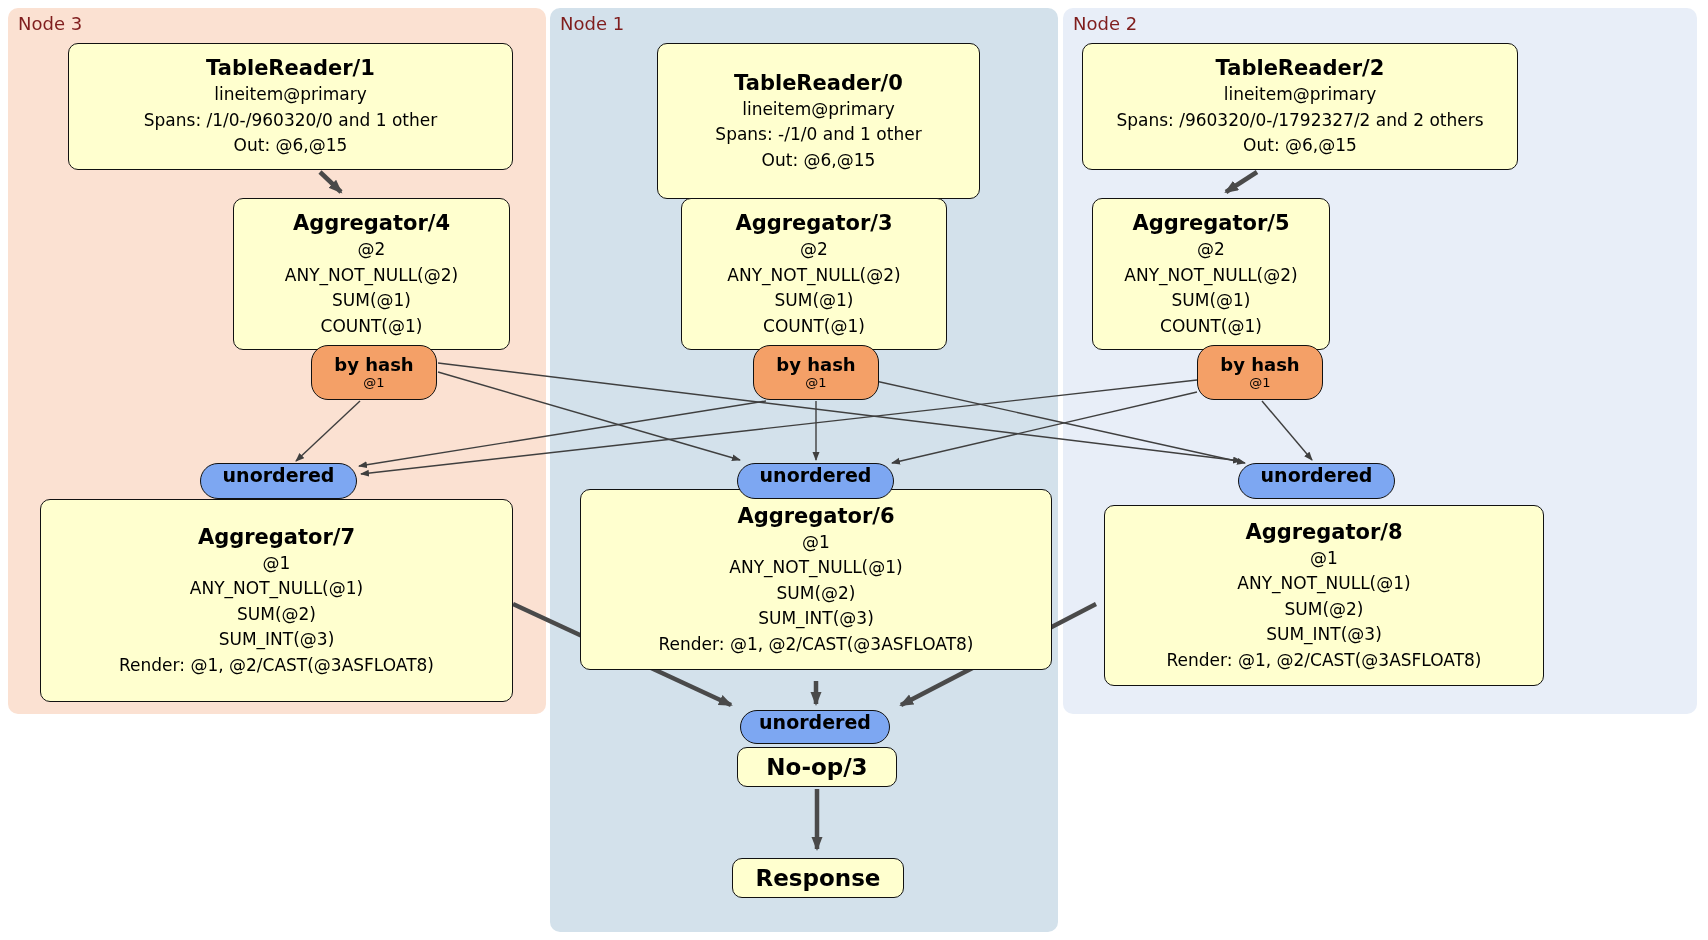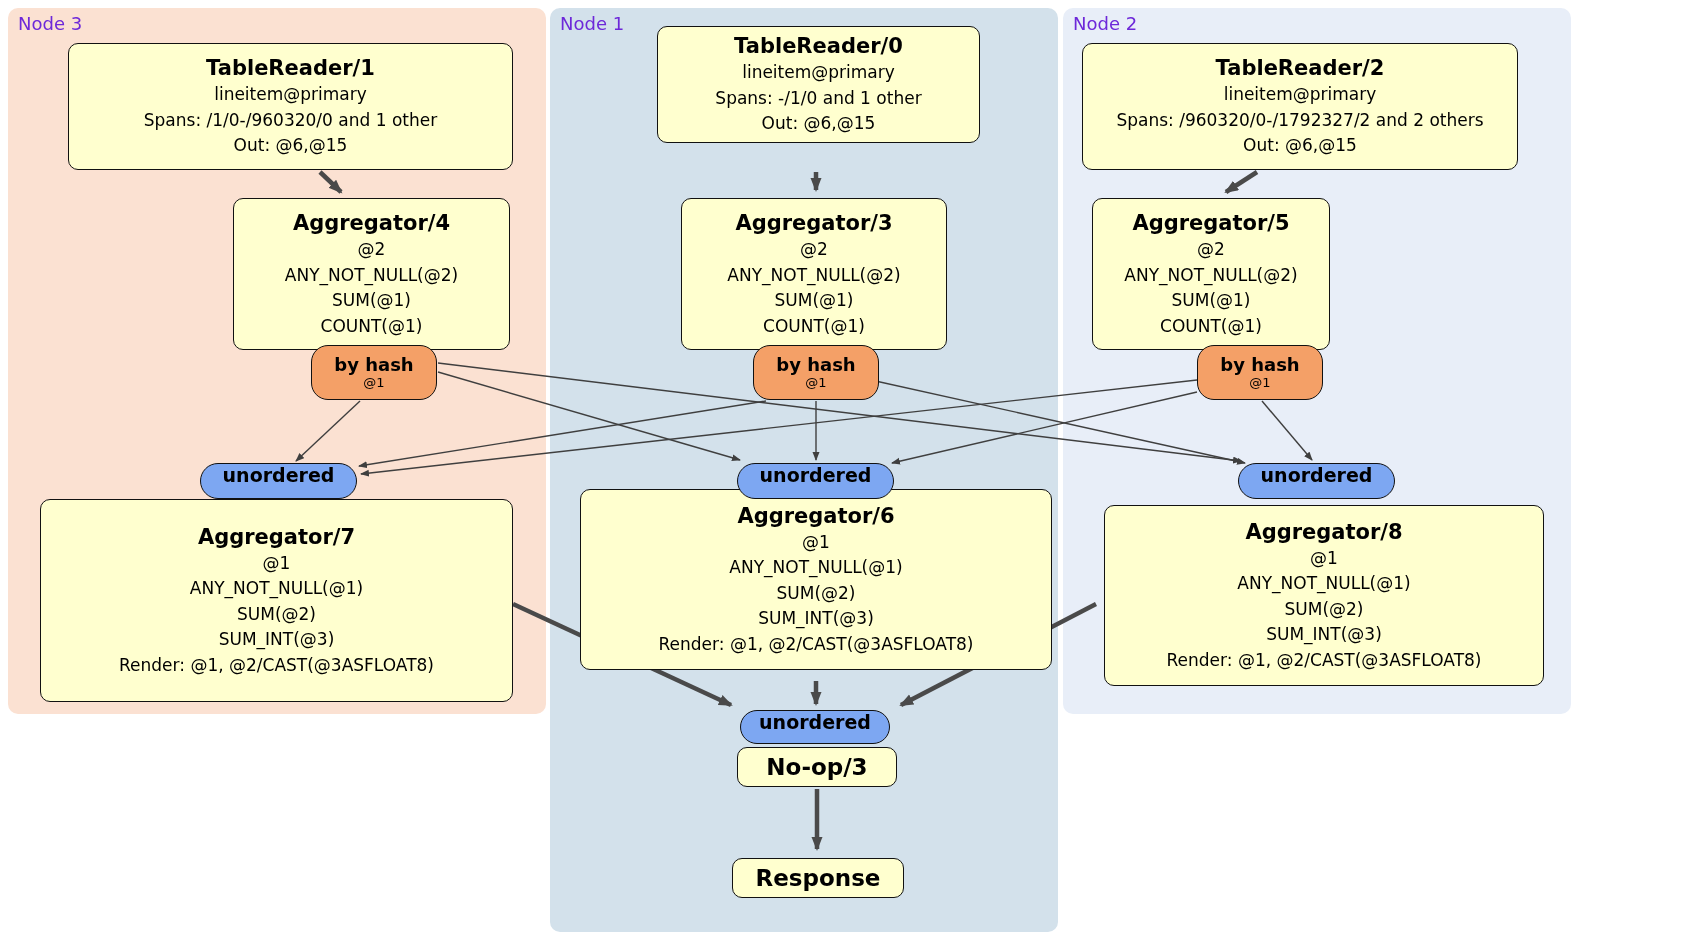--- a/index.html
+++ b/index.html
@@ -1,34 +1,34 @@
 <!DOCTYPE html>
 <html><head>
 <meta charset="utf-8">
 <style>
   html,body{margin:0;padding:0;background:#ffffff;}
   body{width:1708px;height:940px;position:relative;font-family:"DejaVu Sans","Liberation Sans",sans-serif;color:#000;overflow:hidden;}
 
   .region{position:absolute;border-radius:10px;z-index:1;}
-  .region-label{position:absolute;left:10px;top:5px;font-size:18px;color:#6d28d9;}
+  .region-label{position:absolute;left:10px;top:5px;font-size:18px;color:#7f1d1d;}
 
   #region-node3{left:8px;top:8px;width:538px;height:706px;background:#fbe1d2;}
   #region-node1{left:550px;top:8px;width:508px;height:924px;background:#d3e1eb;}
-  #region-node2{left:1063px;top:8px;width:508px;height:706px;background:#e8eef8;}
+  #region-node2{left:1063px;top:8px;width:634px;height:706px;background:#e8eef8;}
 
   svg.edges{position:absolute;left:0;top:0;z-index:5;pointer-events:none;}
 
   .pbox{position:absolute;background:#ffffcf;border:1.5px solid #111;border-radius:10px;
         box-sizing:border-box;display:flex;flex-direction:column;justify-content:center;
         text-align:center;z-index:10;padding:2px 4px;}
   .pbox .title{font-weight:bold;font-size:21px;line-height:28px;white-space:nowrap;}
   .pbox .line{font-size:17px;line-height:25.5px;white-space:nowrap;}
 
   #tr1{left:68px;top:43px;width:445px;height:127px;}
-  #tr0{left:657px;top:26px;width:323px;height:117px;}
+  #tr0{left:657px;top:43px;width:323px;height:156px;}
   #tr2{left:1082px;top:43px;width:436px;height:127px;}
   #agg4{left:233px;top:198px;width:277px;height:152px;}
   #agg3{left:681px;top:198px;width:266px;height:152px;}
   #agg5{left:1092px;top:198px;width:238px;height:152px;}
   #agg7{left:40px;top:499px;width:473px;height:203px;}
   #agg6{left:580px;top:489px;width:472px;height:181px;}
   #agg8{left:1104px;top:499px;width:440px;height:181px;margin-top:6px;}
   #noop{left:737px;top:747px;width:160px;height:40px;}
   #response{left:732px;top:858px;width:172px;height:40px;}
   #noop .title,#response .title{font-size:23px;}

